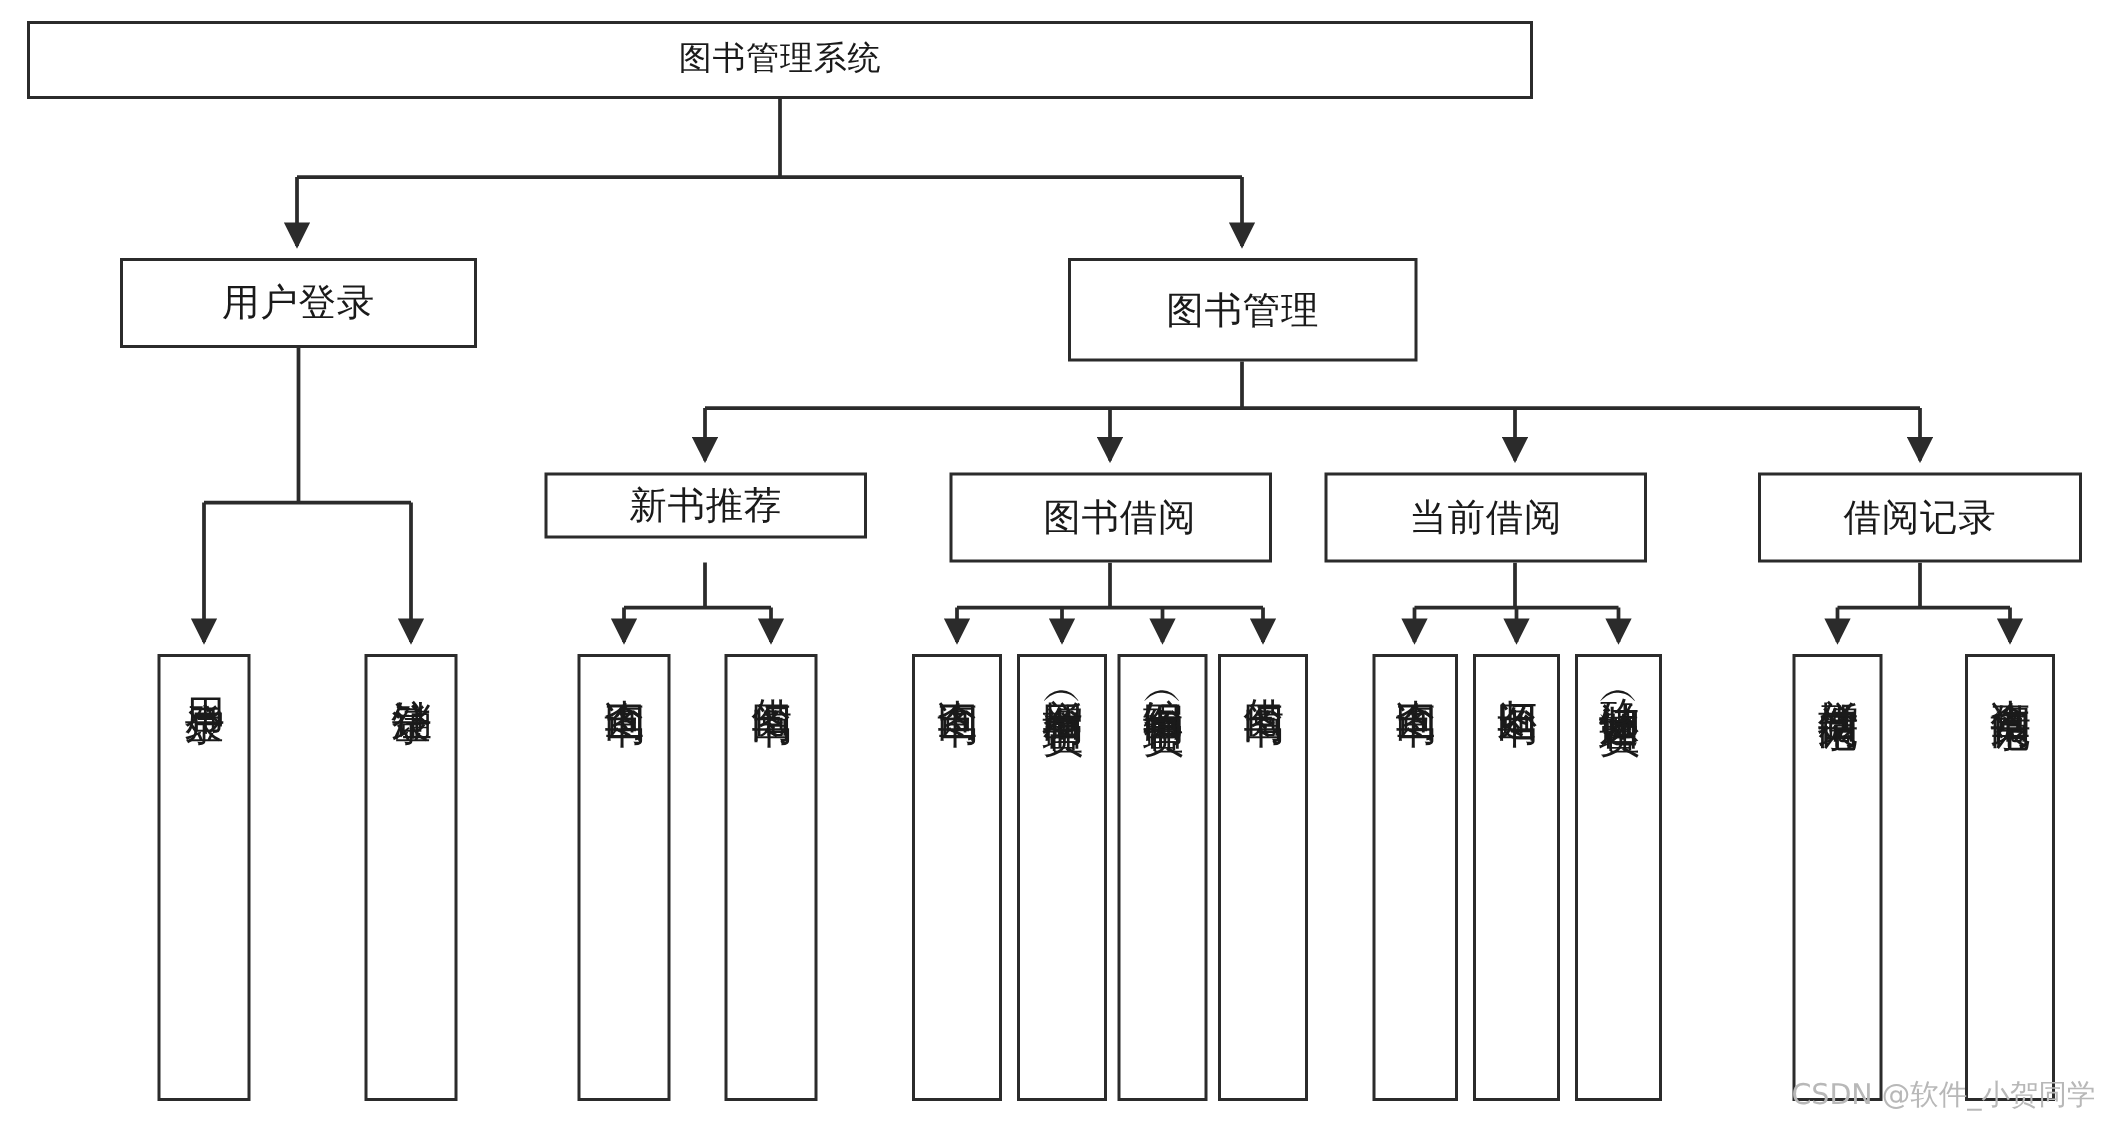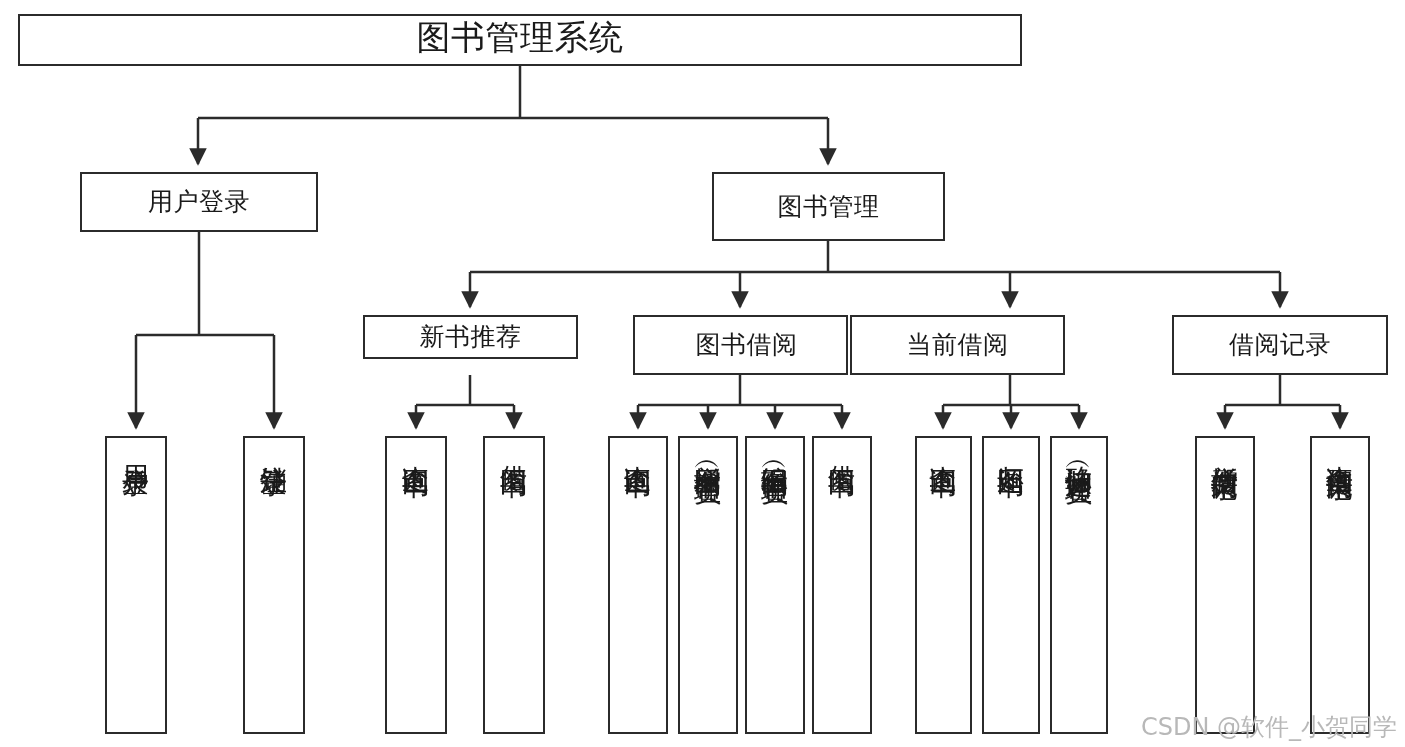--- a/index.html
+++ b/index.html
@@ -49,26 +49,26 @@
     justify-content: center;
     padding-top: 6px;
   }
   .node.vert .node-label {
     writing-mode: vertical-rl;
     text-orientation: upright;
     font-size: 27px;
     letter-spacing: 2px;
     line-height: 1;
   }
-  .node.root .node-label { font-size: 34px; font-family: Liberation Mono, monospace; }
+  .node.root .node-label { font-size: 22px; }
   #watermark {
     position: absolute;
     right: 8px;
     bottom: 4px;
-    font-size: 24px;
+    font-size: 19px;
     color: #b8b8b8;
     white-space: nowrap;
     font-family: "DejaVu Sans", "Liberation Sans", sans-serif;
   }
 </style>
 </head>
 <body>
 
 <div id="canvas">
 
@@ -134,21 +134,21 @@
   <div class="node horiz" style="left:712px; top:172px; width:233px; height:69px;">
     <span class="node-label">图书管理</span>
   </div>
 
   <div class="node horiz" style="left:363px; top:315px; width:215px; height:44px;">
     <span class="node-label">新书推荐</span>
   </div>
   <div class="node horiz" style="left:633px; top:315px; width:215px; height:60px;padding-left:12px;">
     <span class="node-label">图书借阅</span>
   </div>
-  <div class="node horiz" style="left:850px; top:315px; width:215px; height:60px;">
+  <div class="node horiz" style="left:883px; top:315px; width:215px; height:60px;">
     <span class="node-label">当前借阅</span>
   </div>
   <div class="node horiz" style="left:1172px; top:315px; width:216px; height:60px;">
     <span class="node-label">借阅记录</span>
   </div>
 
   <div class="node vert" style="left:105px; top:436px; width:62px; height:298px;">
     <span class="node-label">用户登录</span>
   </div>
   <div class="node vert" style="left:243px; top:436px; width:62px; height:298px;">

